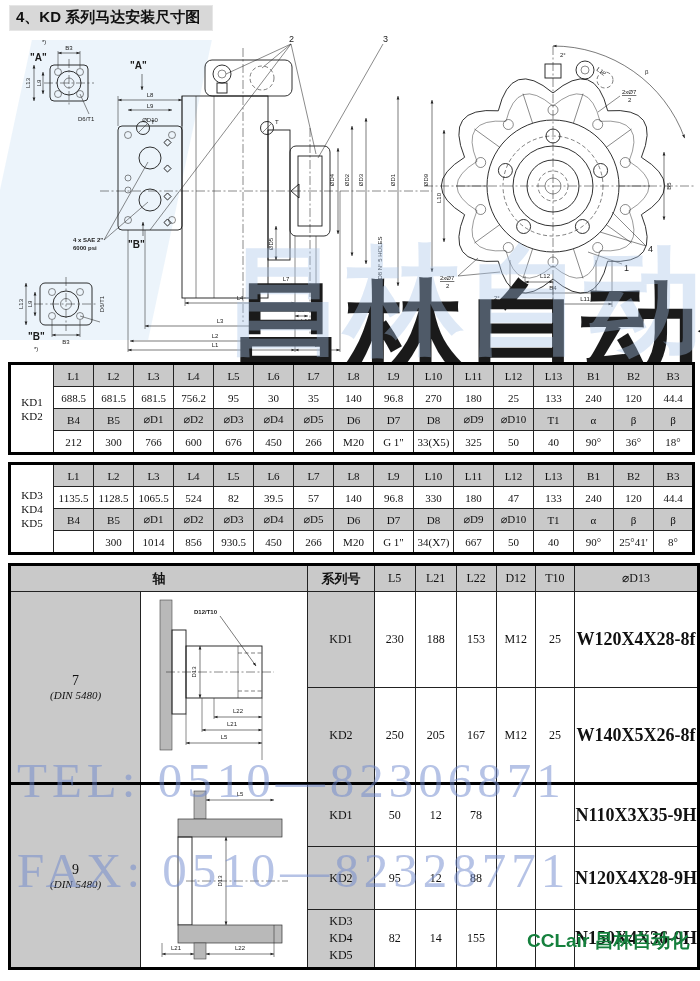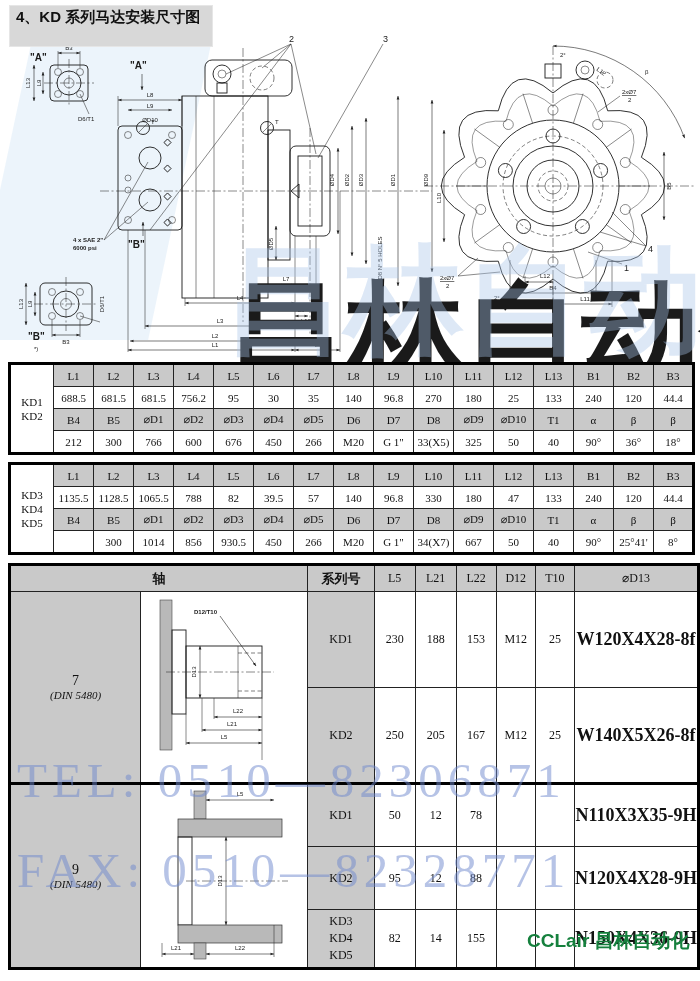--- a/index.html
+++ b/index.html
@@ -1,20 +1,20 @@
 <!DOCTYPE html>
 <html><head>
 <meta charset="utf-8">
 <style>
   html,body{margin:0;padding:0;}
   body{width:700px;height:981px;position:relative;background:#fff;font-family:"Liberation Serif",serif;overflow:hidden;}
   .page{position:absolute;inset:0;background:#fff;}
 
   .doc-title{position:absolute;top:6px;left:10px;z-index:5;background:#d8d8d8;
-    padding:2px 12px 19px 6px;font-family:"Liberation Sans",sans-serif;
+    padding:2px 12px 3px 6px;font-family:"Liberation Sans",sans-serif;
     font-size:15px;font-weight:bold;color:#111;box-shadow:0 0 0 1px #e6e6e6;}
 
   #drawing{position:absolute;top:30px;left:0;z-index:1;}
   svg text{font-family:"Liberation Sans",sans-serif;fill:#1a1a1a;}
   .dln{stroke:#1a1a1a;stroke-width:.9;fill:none;}
   .thin{stroke:#2a2a2a;stroke-width:.55;fill:none;}
   .cl{stroke:#2a2a2a;stroke-width:.55;fill:none;stroke-dasharray:9 2.5 2 2.5;}
   .dash{stroke:#2a2a2a;stroke-width:.6;fill:none;stroke-dasharray:4 2.5;}
   .dim{stroke:#222;stroke-width:.6;fill:none;}
   .lbls{font-size:6px;}
@@ -421,21 +421,21 @@
           <td class="hdr">L12</td>
           <td class="hdr">L13</td>
           <td class="hdr">B1</td>
           <td class="hdr">B2</td>
           <td class="hdr">B3</td>
         </tr>
       <tr>
           <td>1135.5</td>
           <td>1128.5</td>
           <td>1065.5</td>
-          <td>788</td>
+          <td>524</td>
           <td>82</td>
           <td>39.5</td>
           <td>57</td>
           <td>140</td>
           <td>96.8</td>
           <td>330</td>
           <td>180</td>
           <td>47</td>
           <td>133</td>
           <td>240</td>

